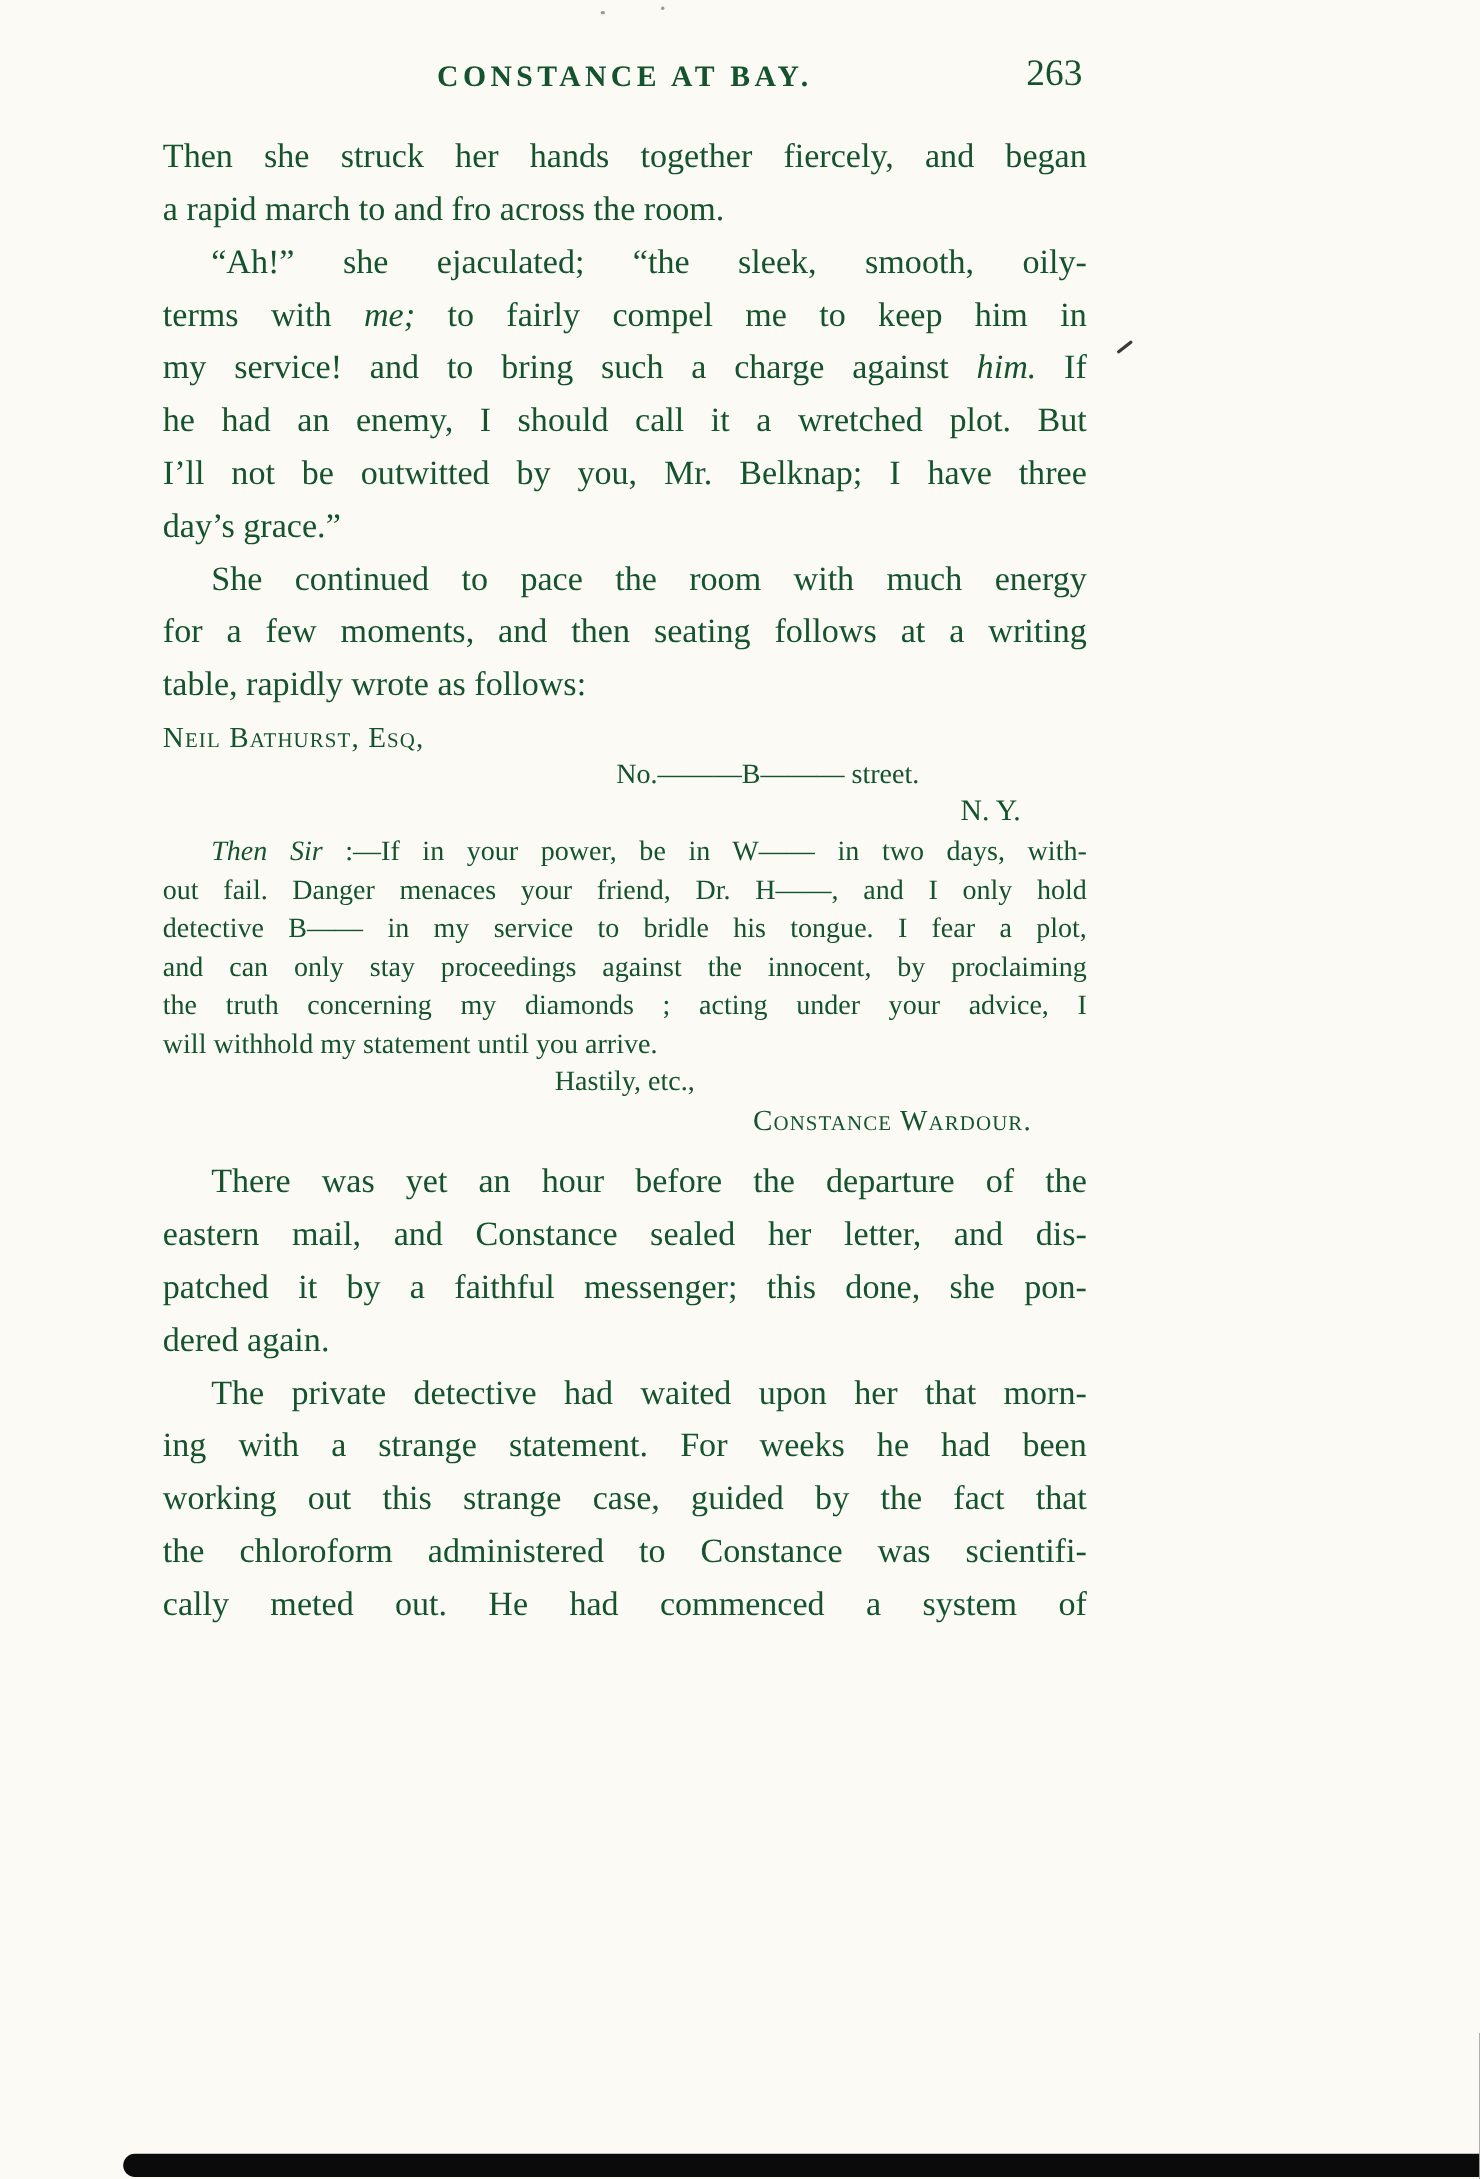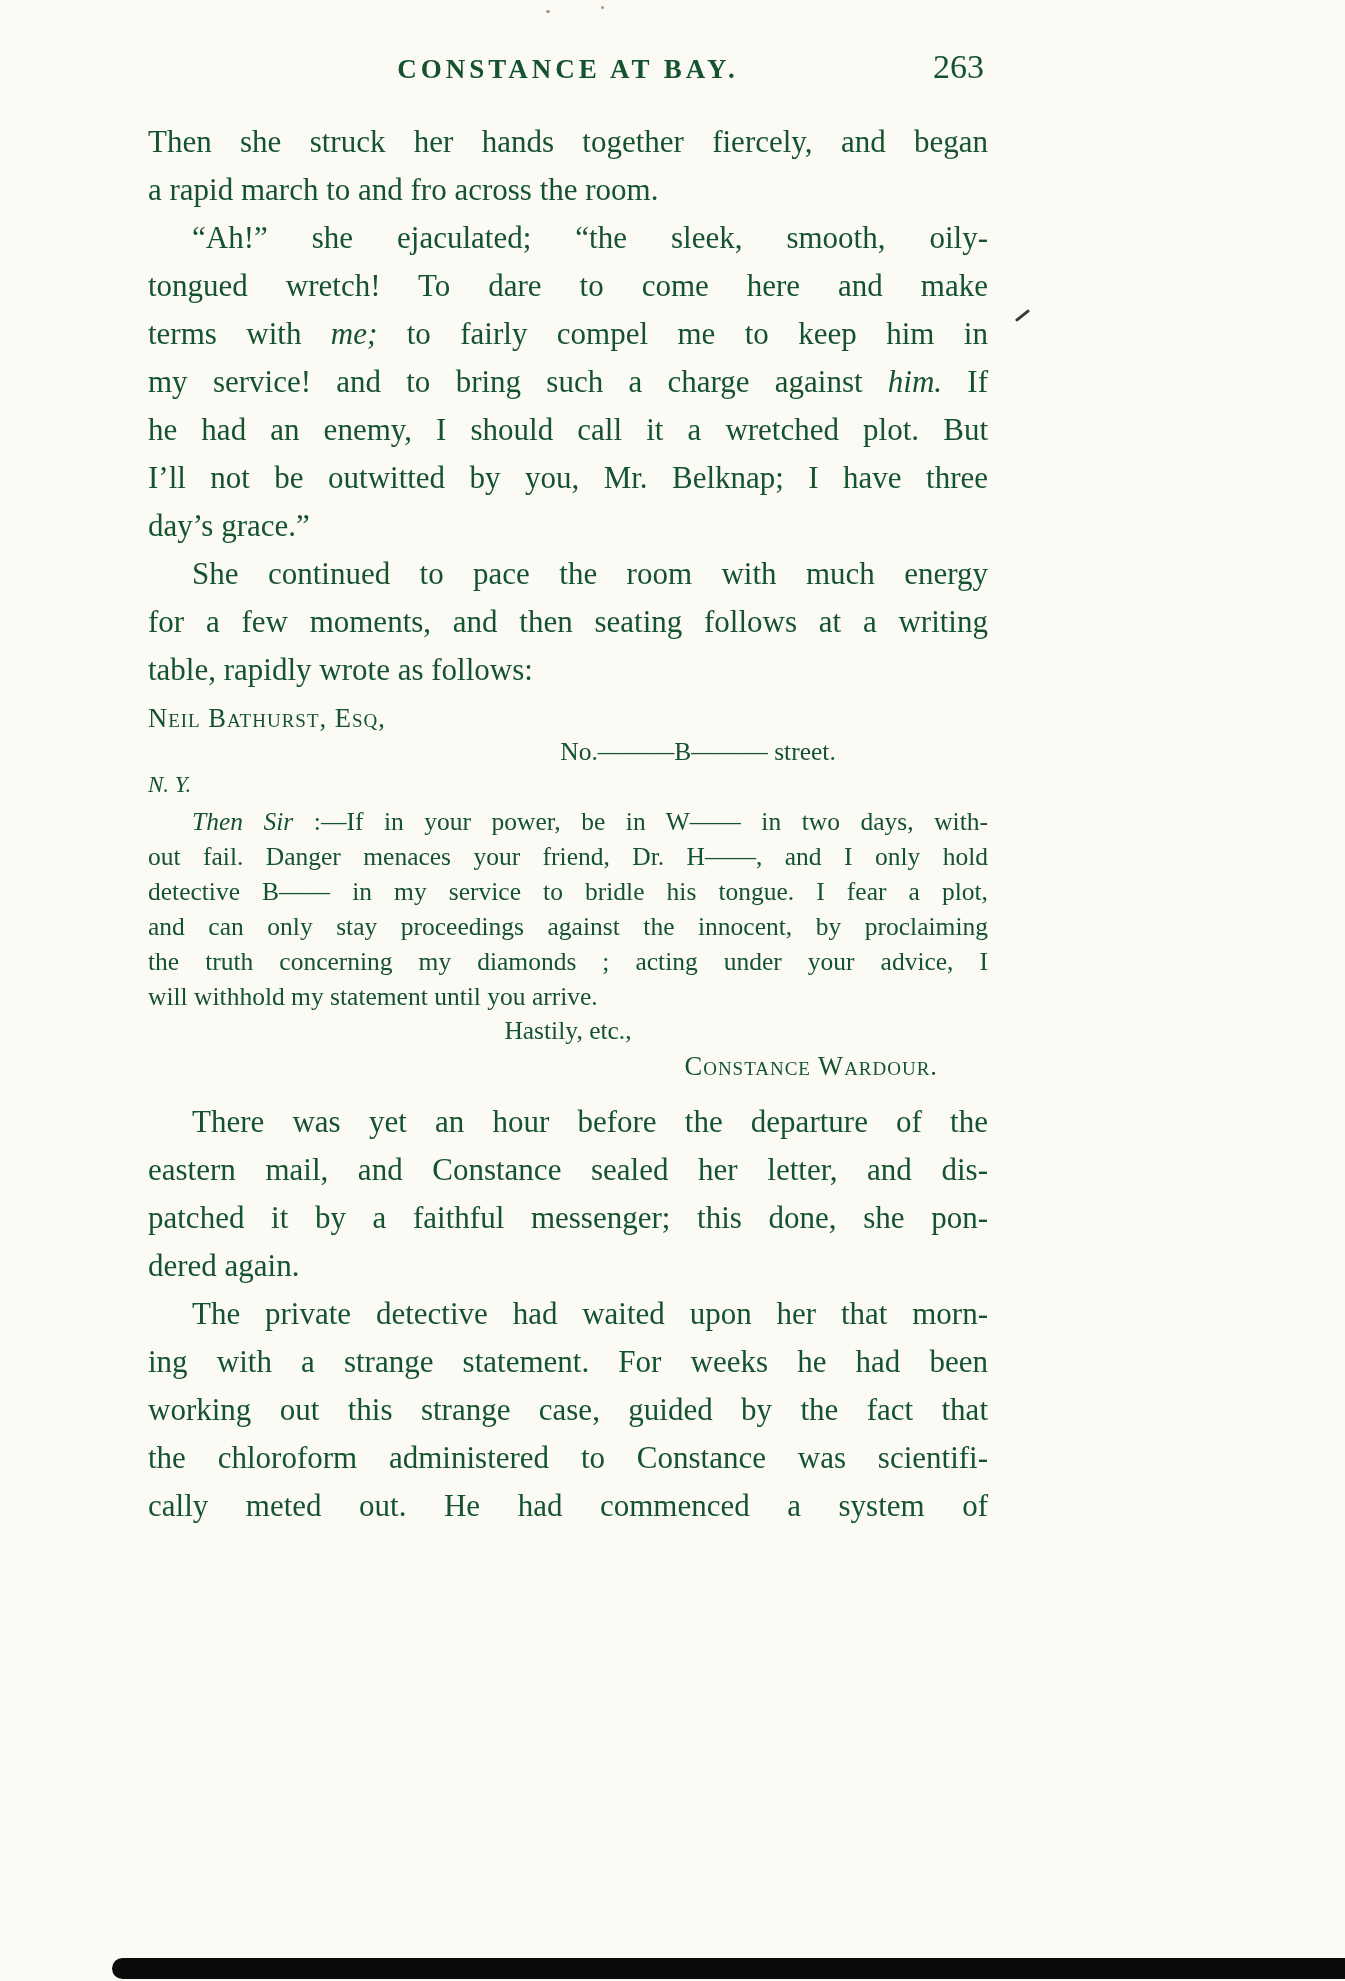--- a/index.html
+++ b/index.html
@@ -32,21 +32,21 @@
   .para { margin:0; }
   .line { display:block; text-align:justify; }
   .line.j { text-align-last:justify; }
   .ind { text-indent:44px; }
   em { font-style:italic; }
   .sc { font-variant:small-caps; letter-spacing:1px; }
 
   .letter { margin-top:8px; margin-bottom:14px; font-size:25.5px; line-height:35px; }
   .letter-addressee { font-size:26.5px; line-height:33px; }
   .letter-address   { text-align:center; padding-left:260px; line-height:33px; }
-  .letter-city      { text-align:left; padding-right:60px; line-height:33px; font-size:23px;font-style:italic; }
+  .letter-city      { text-align:right; padding-right:60px; line-height:33px; font-size:27px; }
   .letter-body      { margin-top:3px; }
   .letter-closing   { text-align:center; line-height:34px; }
   .letter-signature { text-align:right; padding-right:50px; line-height:36px; font-size:26.5px; }
 
   .bottom-bar {
     position:absolute; left:112px; right:0; bottom:2px; height:21px;
     background:#0b0b0b;
     border-radius:11px 0 0 11px;
   }
   .pen-mark {
@@ -74,21 +74,20 @@
 
   <main class="text-column">
 
     <p class="para">
       <span class="line j">Then she struck her hands together fiercely, and began</span>
       <span class="line">a rapid march to and fro across the room.</span>
     </p>
 
     <p class="para">
       <span class="line j ind">“Ah!” she ejaculated; “the sleek, smooth, oily-</span>
-      <span class="line j">tongued wretch! To dare to come here and make</span>
       <span class="line j"><span>terms with </span><em>me;</em><span> to fairly compel me to keep him in</span></span>
       <span class="line j"><span>my service! and to bring such a charge against </span><em>him.</em><span> If</span></span>
       <span class="line j">he had an enemy, I should call it a wretched plot. But</span>
       <span class="line j">I’ll not be outwitted by you, Mr. Belknap; I have three</span>
       <span class="line">day’s grace.”</span>
     </p>
 
     <p class="para">
       <span class="line j ind">She continued to pace the room with much energy</span>
       <span class="line j">for a few moments, and then seating follows at a writing</span>

